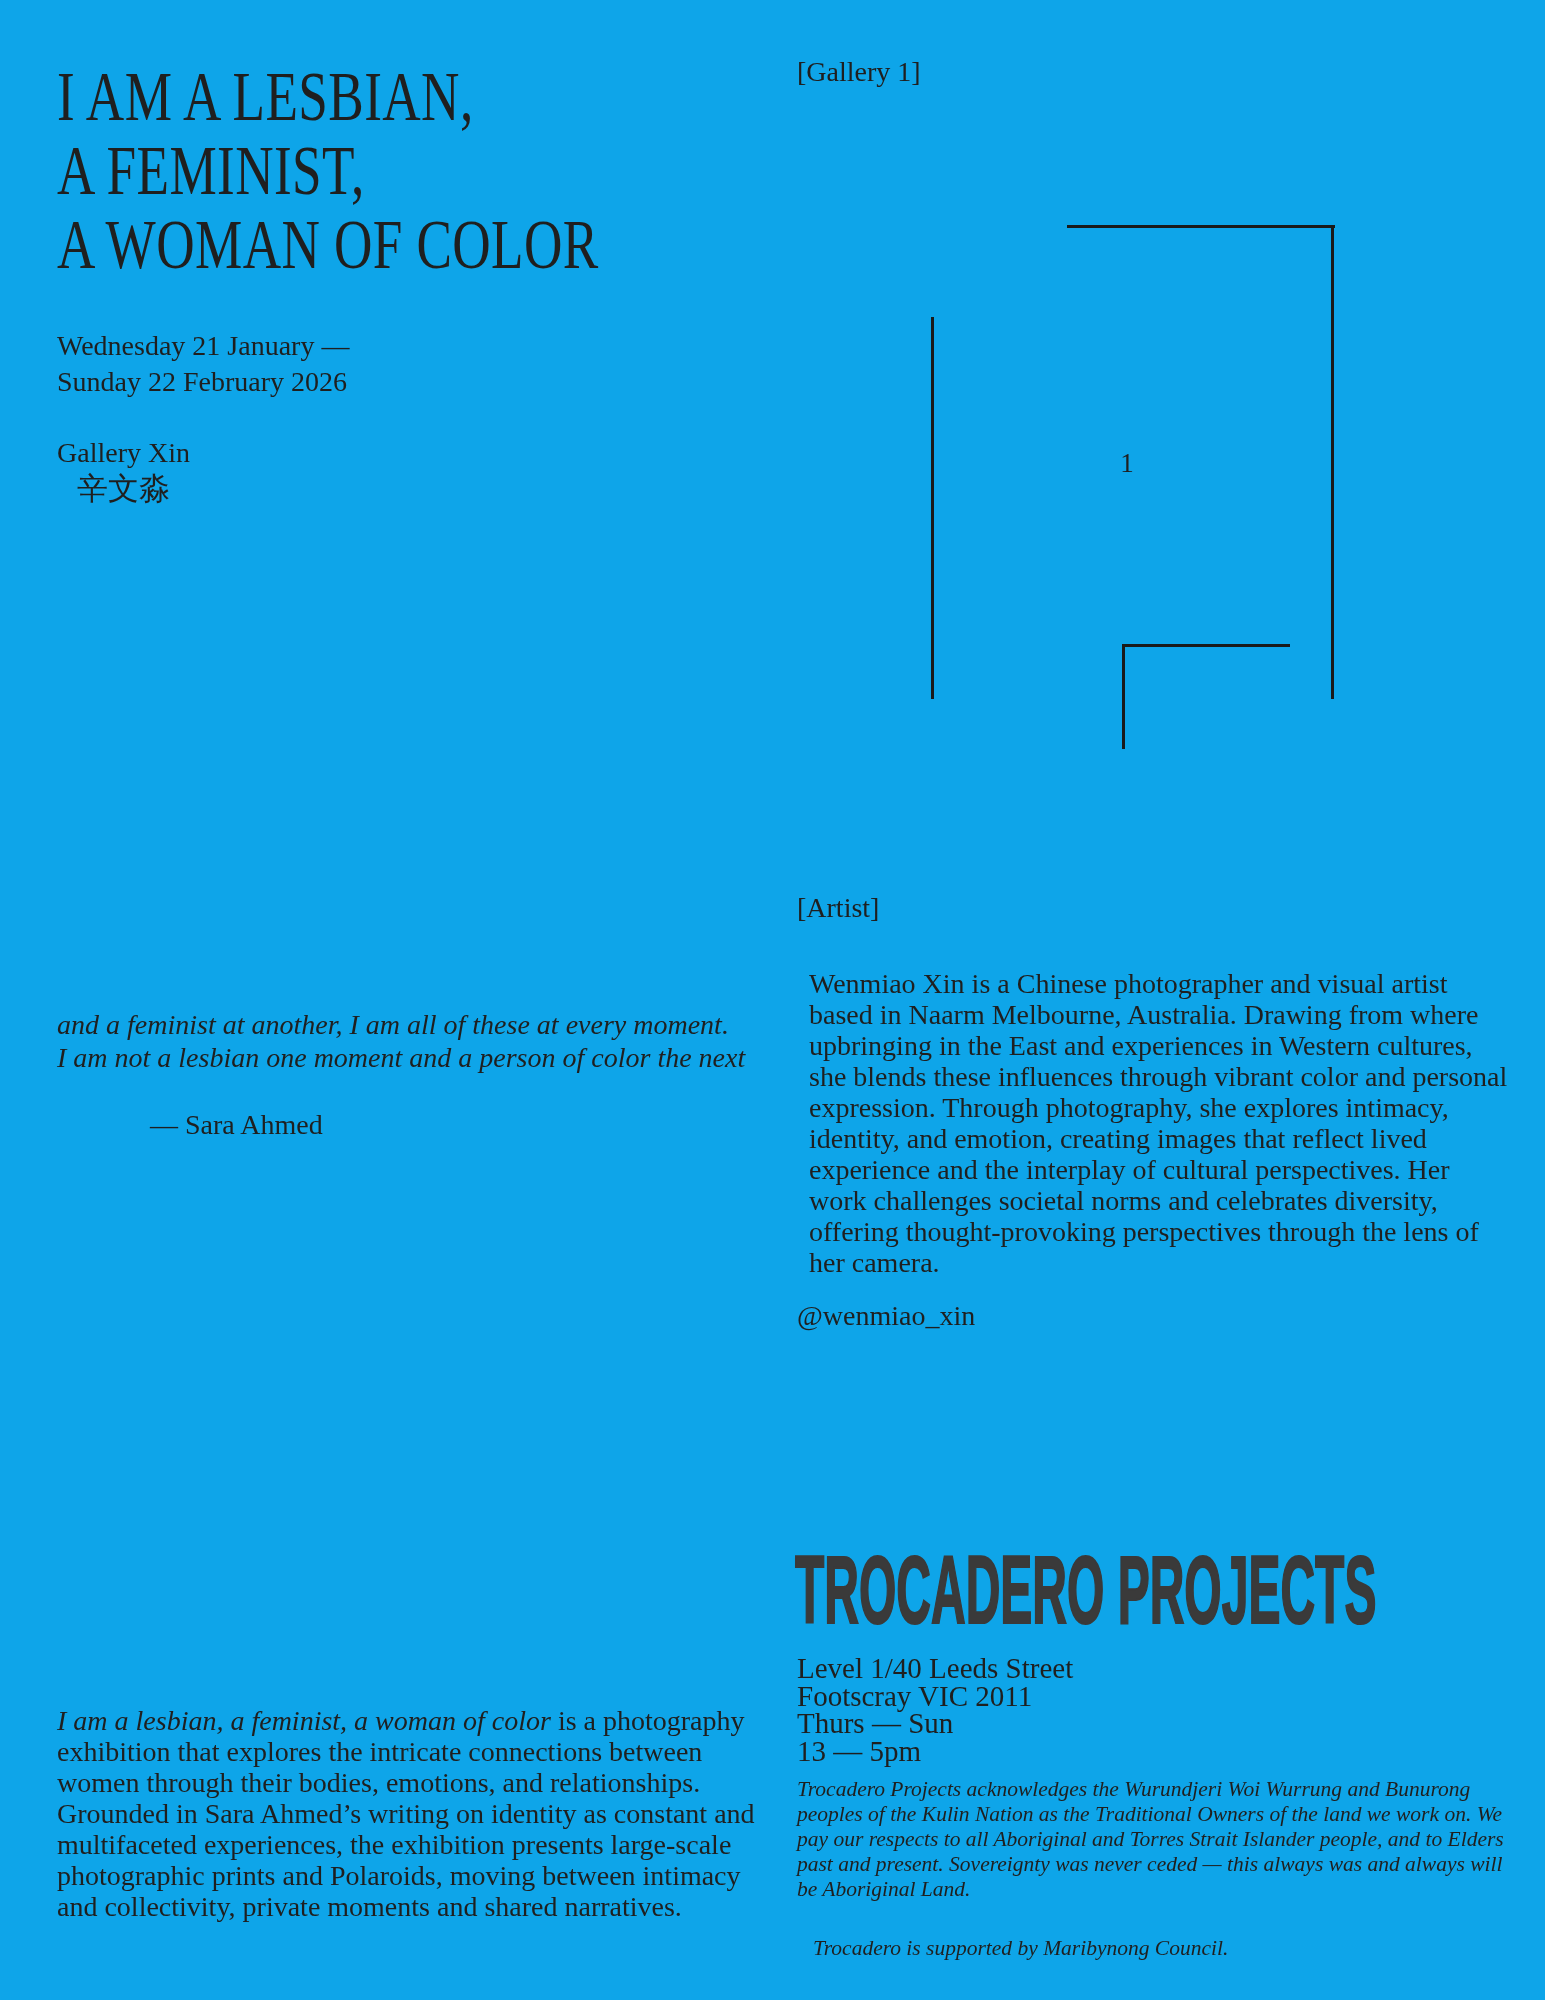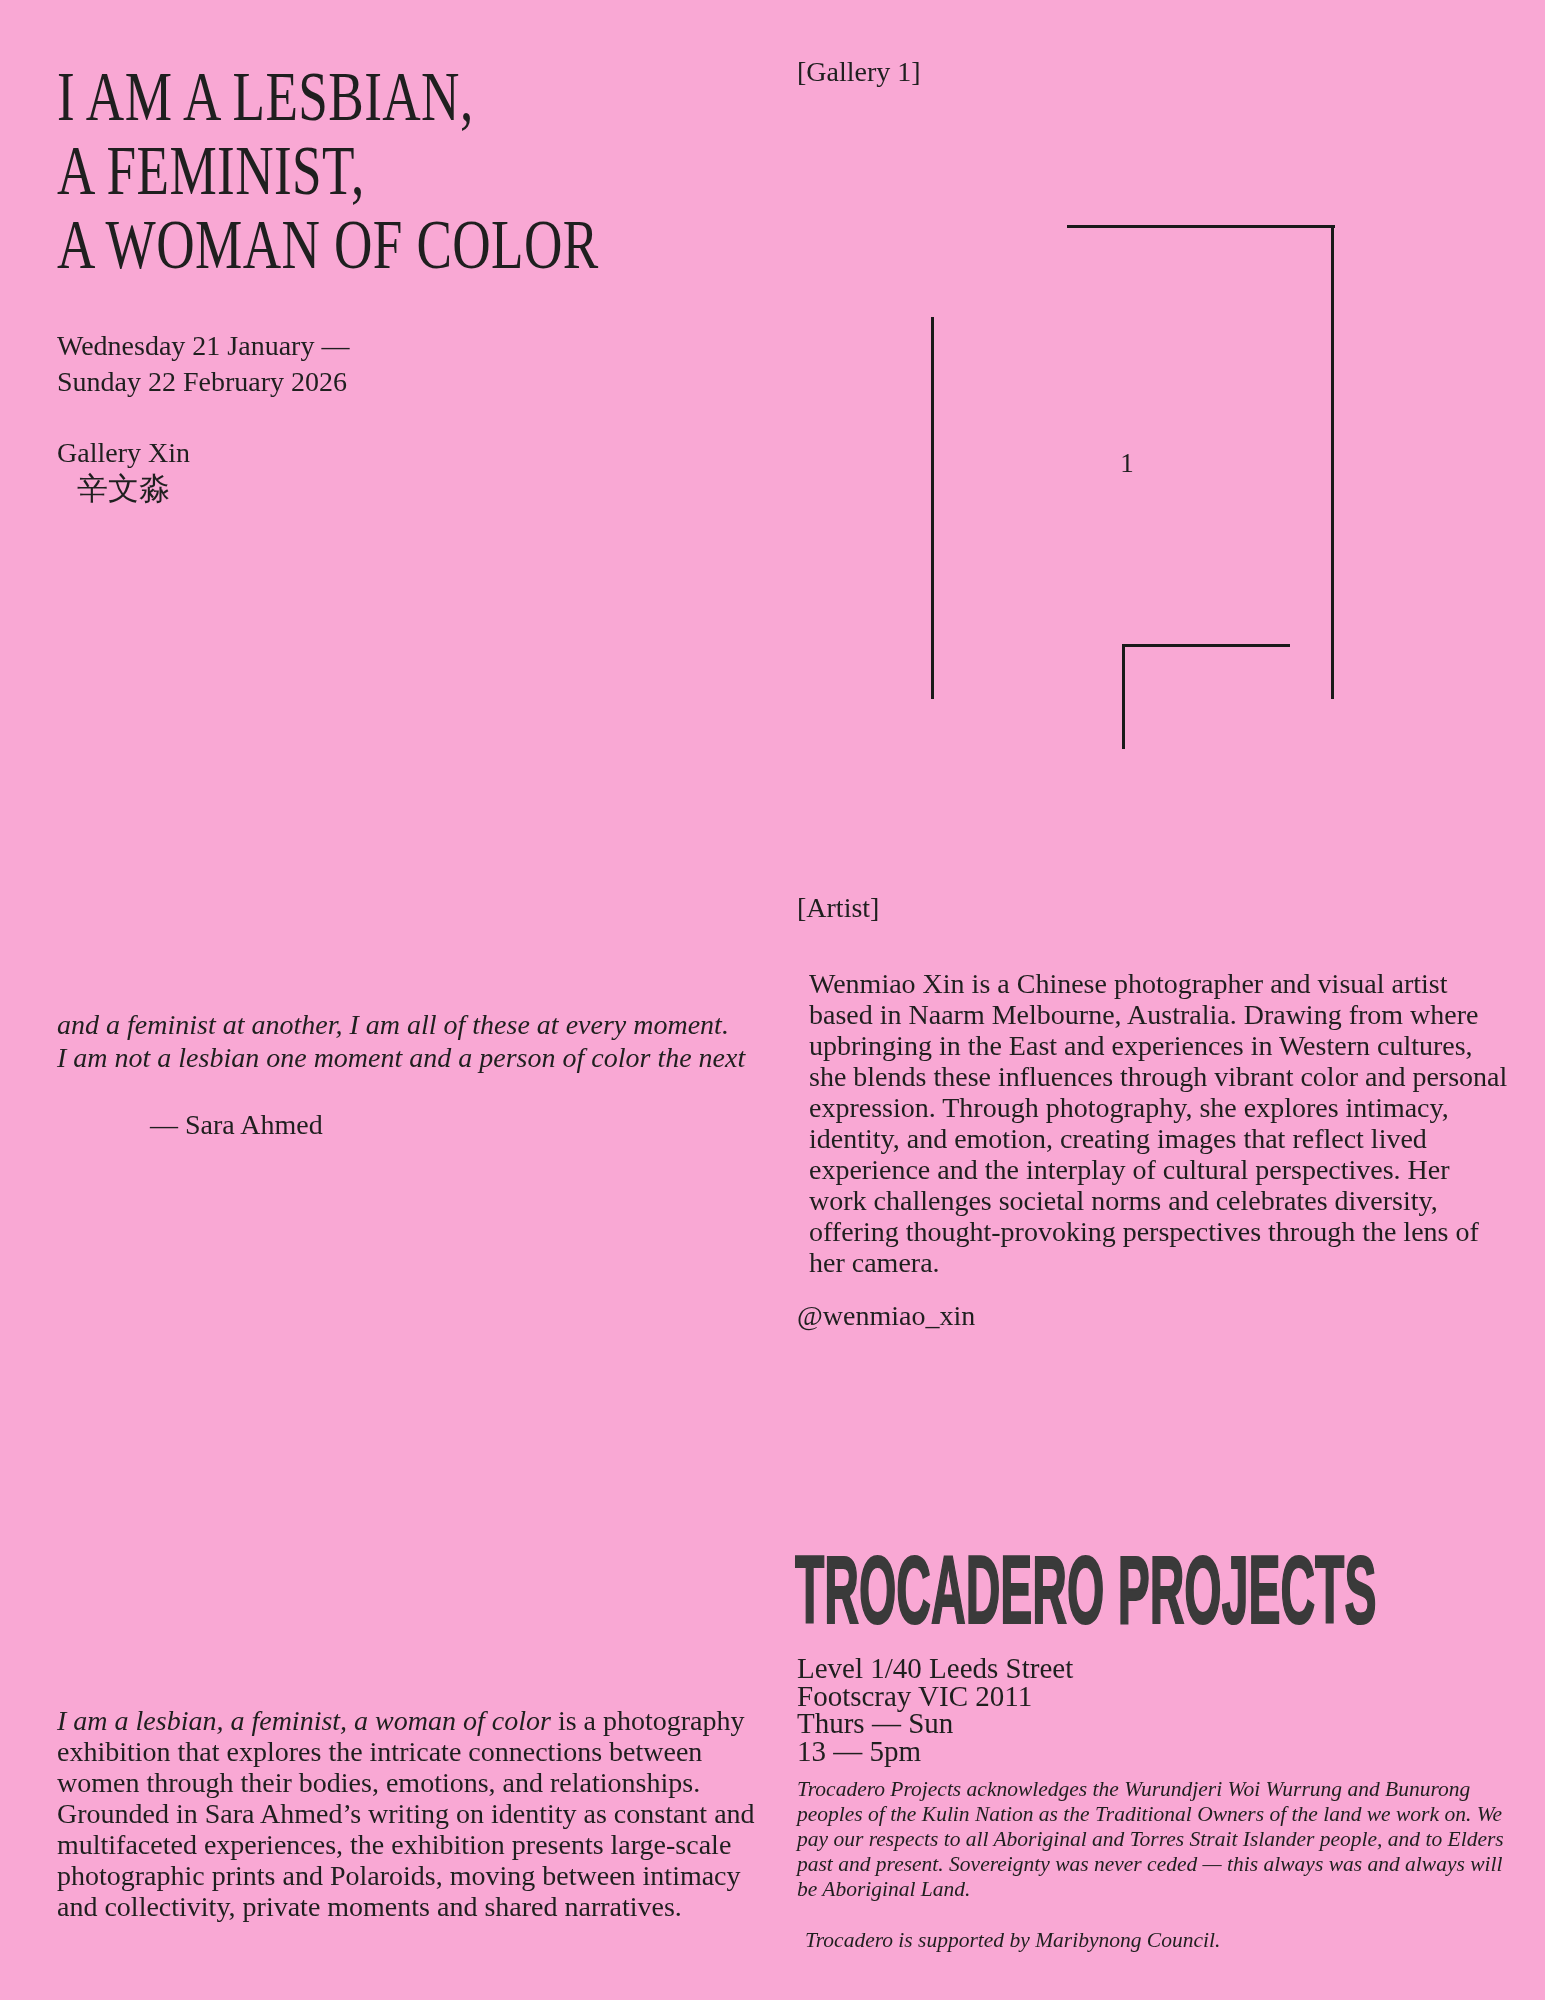--- a/index.html
+++ b/index.html
@@ -1,20 +1,20 @@
 <!DOCTYPE html>
 <html><head>
 <meta charset="utf-8">
 <style>
   html, body { margin: 0; padding: 0; background: #ffffff; }
   .page {
     position: relative;
     width: 1545px;
     height: 2000px;
-    background: #f9a8d4;
+    background: #0ea5e9;
     color: #1f1f1f;
     font-family: "Liberation Serif", serif;
     overflow: hidden;
   }
   .abs { position: absolute; }
 
   
   .title {
     left: 57px; top: 60px;
     font-size: 70px;
@@ -127,21 +127,21 @@
     font-style: italic;
     font-size: 21.5px;
     line-height: 25px;
     margin: 0;
   }
   .support {
     left: 797px; top: 1920px;
     font-style: italic;
     font-size: 21.5px;
     line-height: 25px;
-    margin: 8px;
+    margin: 16px;
     white-space: nowrap;
   }
 </style>
 </head>
 <body>
 
 <div class="page">
 
   <h1 class="abs title">
     <span>I AM A LESBIAN,</span><br>

